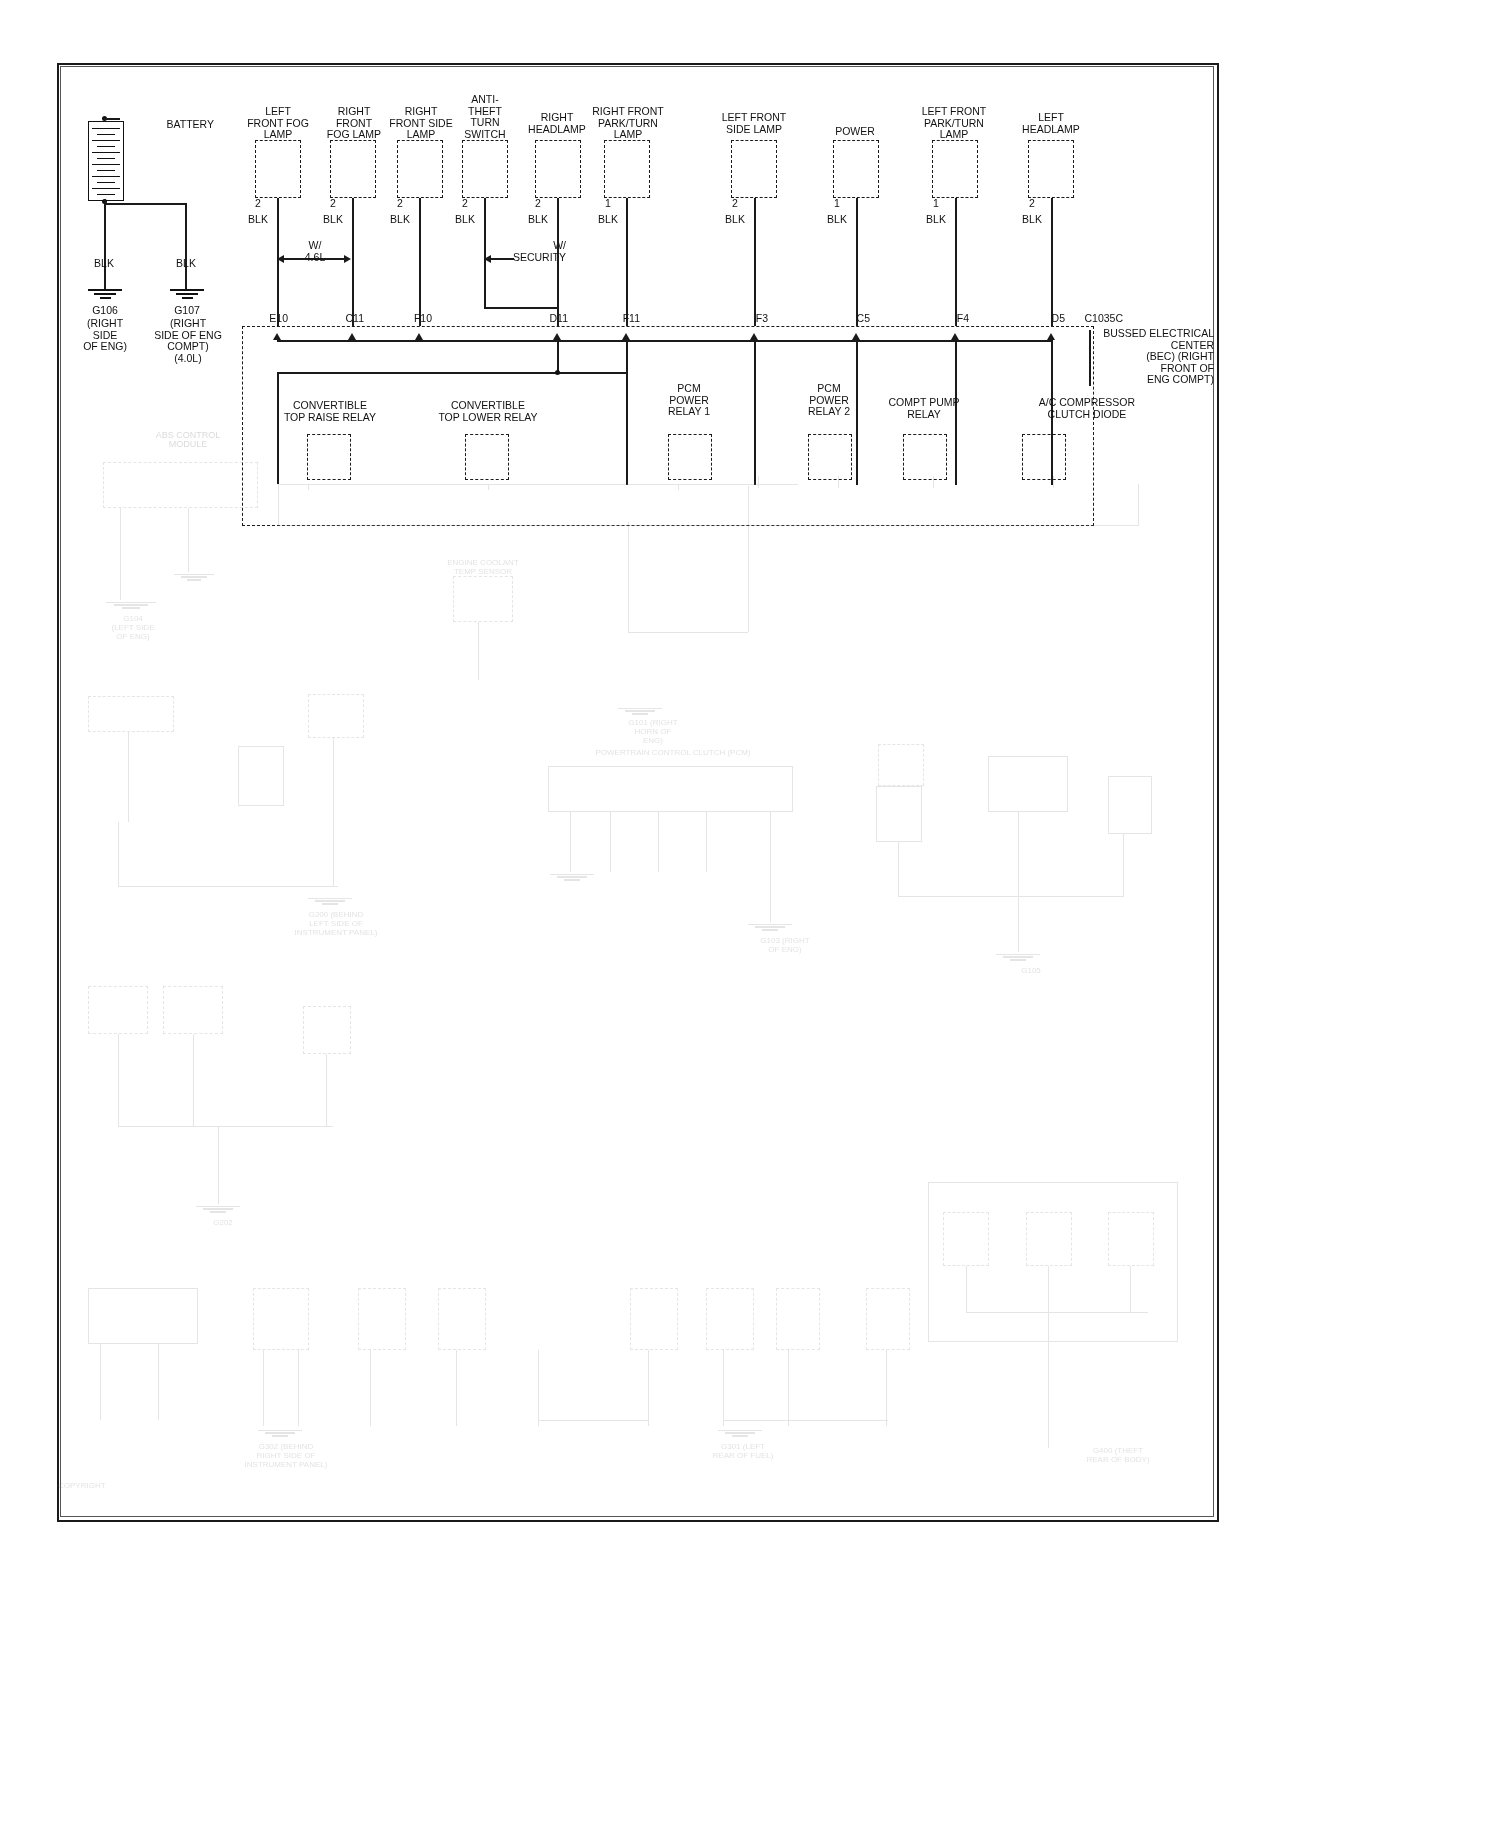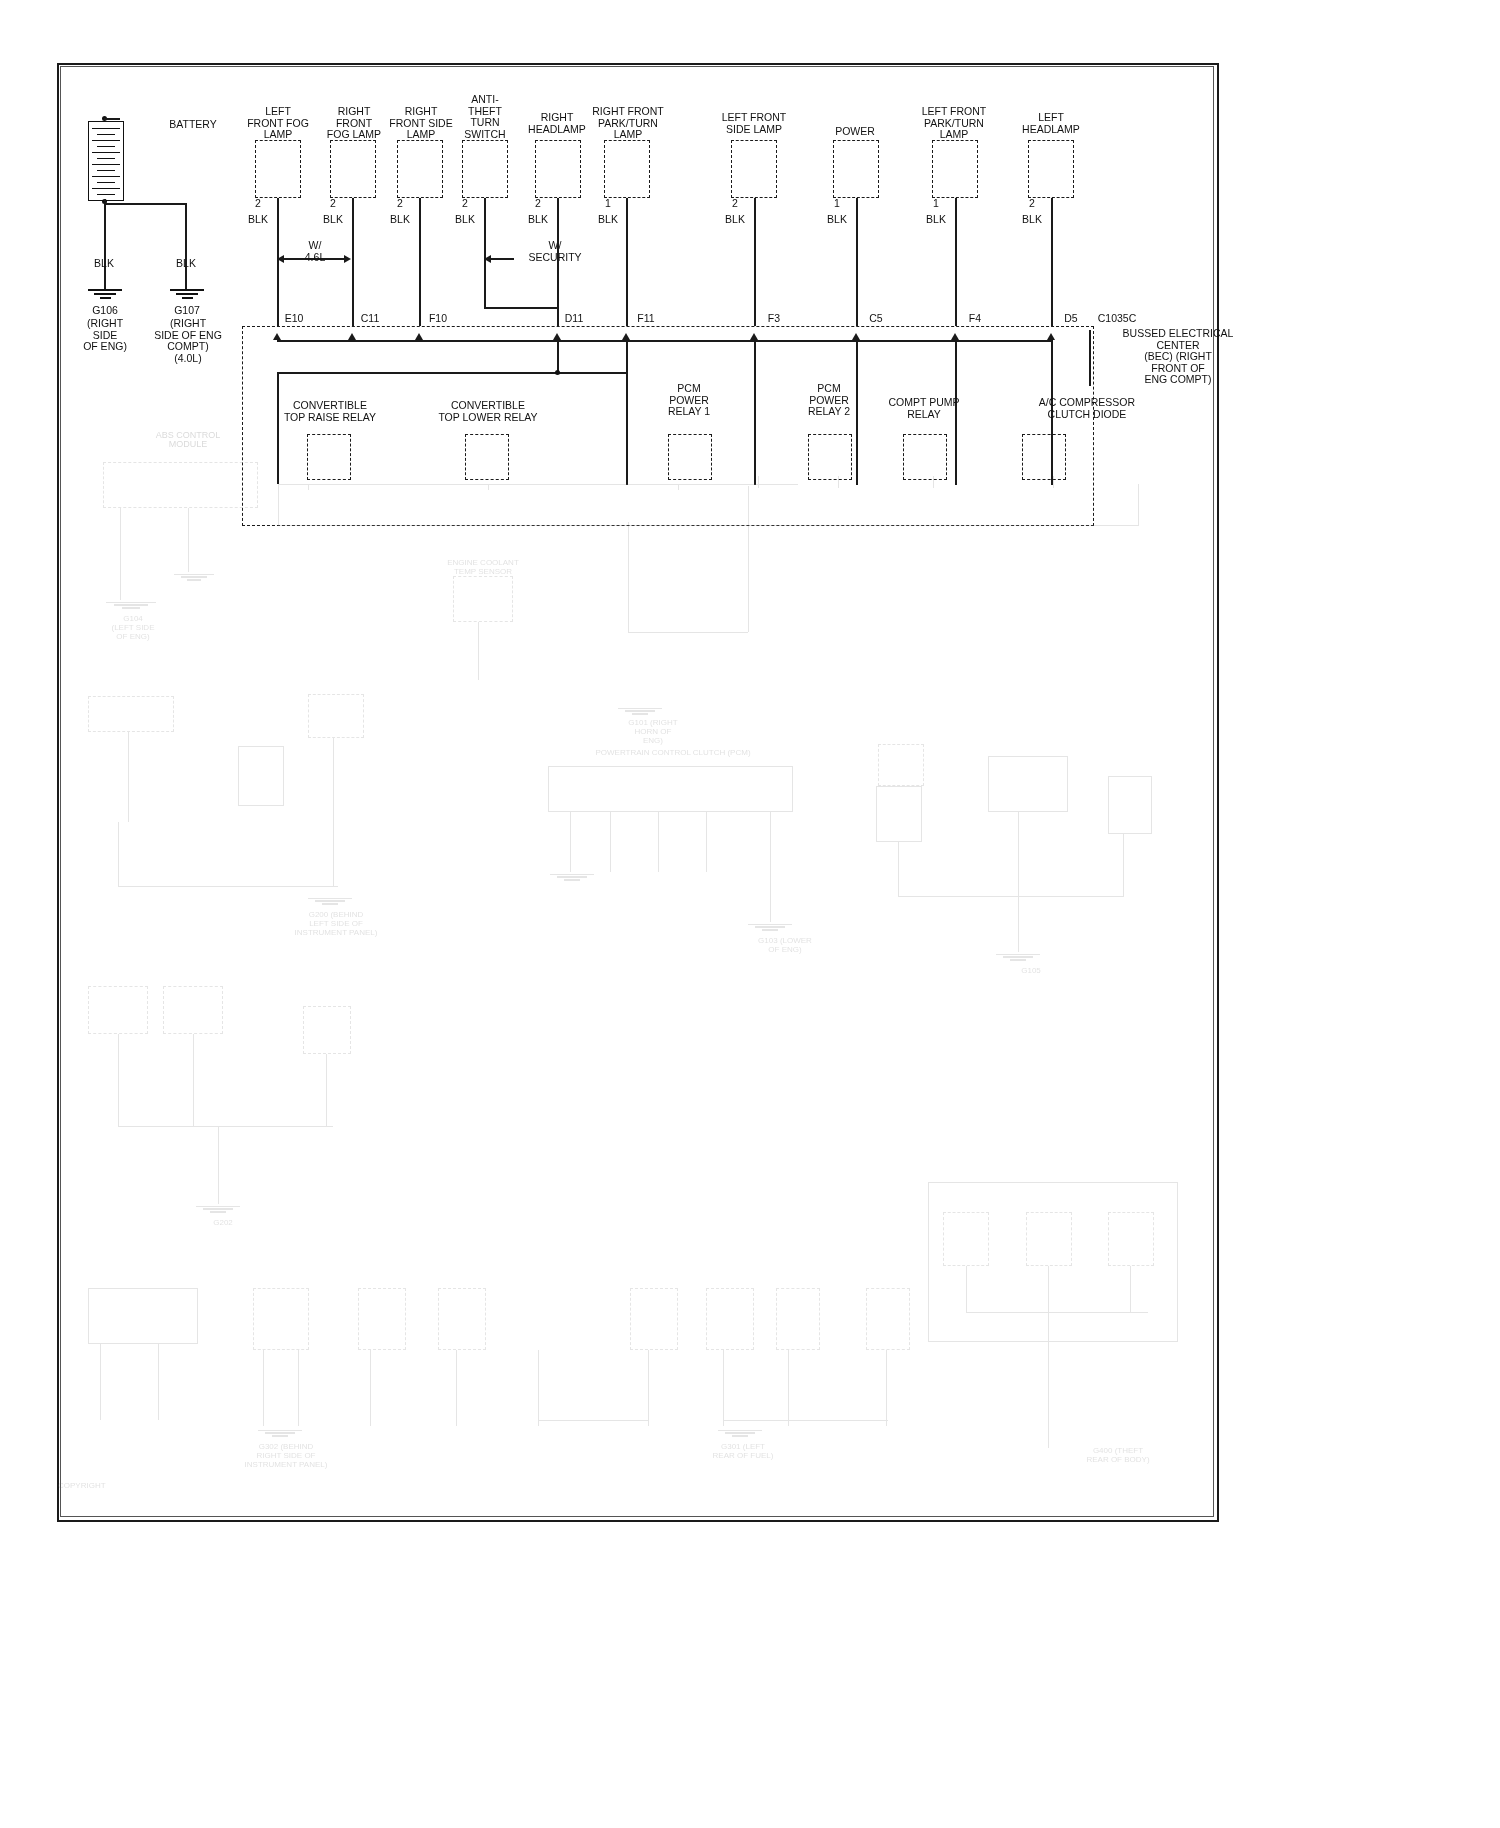--- a/index.html
+++ b/index.html
@@ -7,21 +7,21 @@
   #page{position:relative;width:1500px;height:1828px;background:#ffffff;overflow:hidden;}
 
   
   .sheet-border{position:absolute;left:57px;top:63px;width:1158px;height:1455px;border:2px solid #1a1a1a;background:#fff;}
   .sheet-border-inner{position:absolute;left:60px;top:66px;width:1152px;height:1449px;border:1px solid #555;}
 
   
   .faded{position:absolute;left:58px;top:466px;width:1156px;height:1036px;opacity:0.22;}
 
   .lbl{position:absolute;font-size:10.5px;line-height:11.5px;color:#111;text-align:center;white-space:pre-line;}
-  .lbl.left{text-align:center;margin-left:24px;}
+  .lbl.left{text-align:right;}
   .comp{position:absolute;border:1.5px dashed #1a1a1a;box-sizing:border-box;background:transparent;}
   .hline{position:absolute;background:#1a1a1a;height:1.5px;}
   .vline{position:absolute;background:#1a1a1a;width:1.5px;}
   .dashline{position:absolute;border-top:1.5px dashed #1a1a1a;height:0;}
   .dashvline{position:absolute;border-left:1.5px dashed #1a1a1a;width:0;}
   .dot{position:absolute;width:5px;height:5px;border-radius:50%;background:#111;}
   .gnd{position:absolute;}
   .arrowup{position:absolute;width:0;height:0;border-left:4px solid transparent;border-right:4px solid transparent;border-bottom:7px solid #1a1a1a;}
   .arrowleft{position:absolute;width:0;height:0;border-top:4px solid transparent;border-bottom:4px solid transparent;border-right:7px solid #1a1a1a;}
   .arrowright{position:absolute;width:0;height:0;border-top:4px solid transparent;border-bottom:4px solid transparent;border-left:7px solid #1a1a1a;}
@@ -314,21 +314,21 @@
     <div class="fgnd" style="left:492px;top:406px;width:44px">
         <b style="width:44px"></b>
         <b style="width:30px"></b>
         <b style="width:16px"></b>
       </div>
     <div class="fgnd" style="left:690px;top:456px;width:44px">
         <b style="width:44px"></b>
         <b style="width:30px"></b>
         <b style="width:16px"></b>
       </div>
-    <div class="ftxt" style="left:672px;top:470px;width:110px">G103 (LOWER
+    <div class="ftxt" style="left:672px;top:470px;width:110px">G103 (RIGHT
 OF ENG)</div>
 
     <div class="fbd" style="left:30px;top:230px;width:86px;height:36px"></div>
     <div class="fbd" style="left:250px;top:228px;width:56px;height:44px"></div>
     <div class="fb" style="left:180px;top:280px;width:46px;height:60px"></div>
     <div class="fv" style="left:70px;top:266px;height:90px"></div>
     <div class="fl" style="left:60px;top:420px;width:220px"></div>
     <div class="fv" style="left:60px;top:356px;height:64px"></div>
     <div class="fv" style="left:275px;top:272px;height:148px"></div>
     <div class="fgnd" style="left:250px;top:430px;width:44px">

